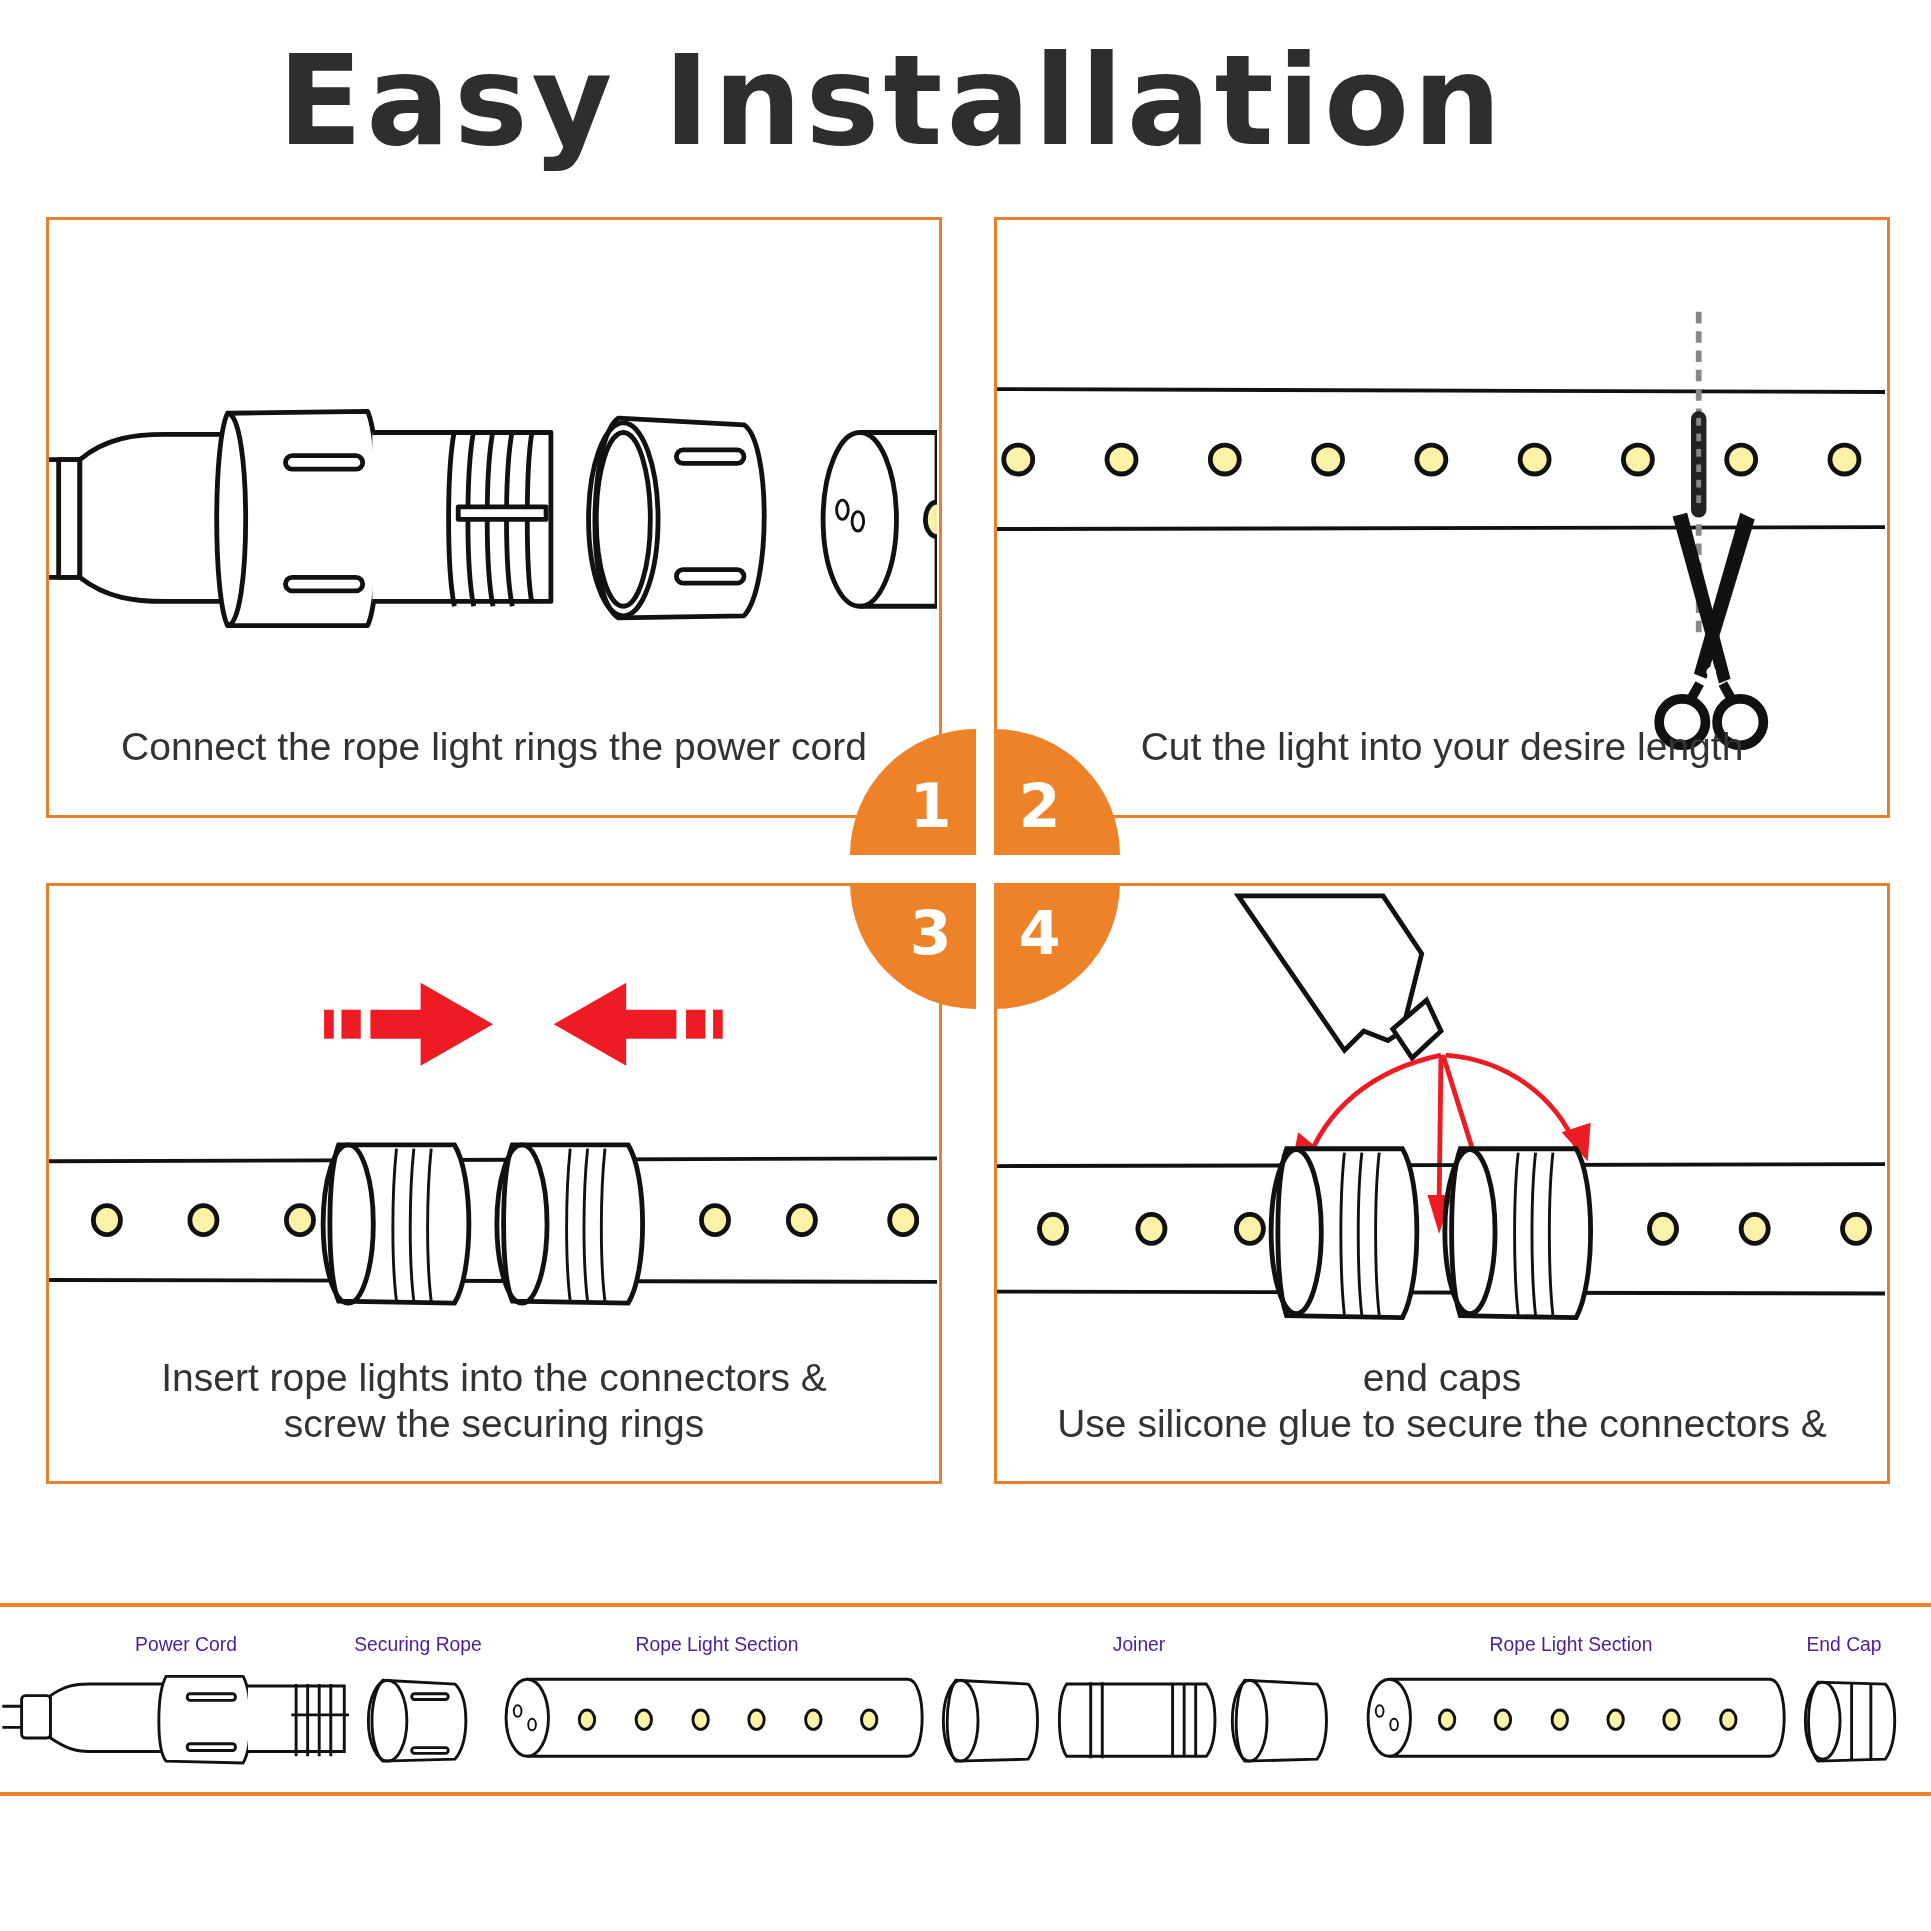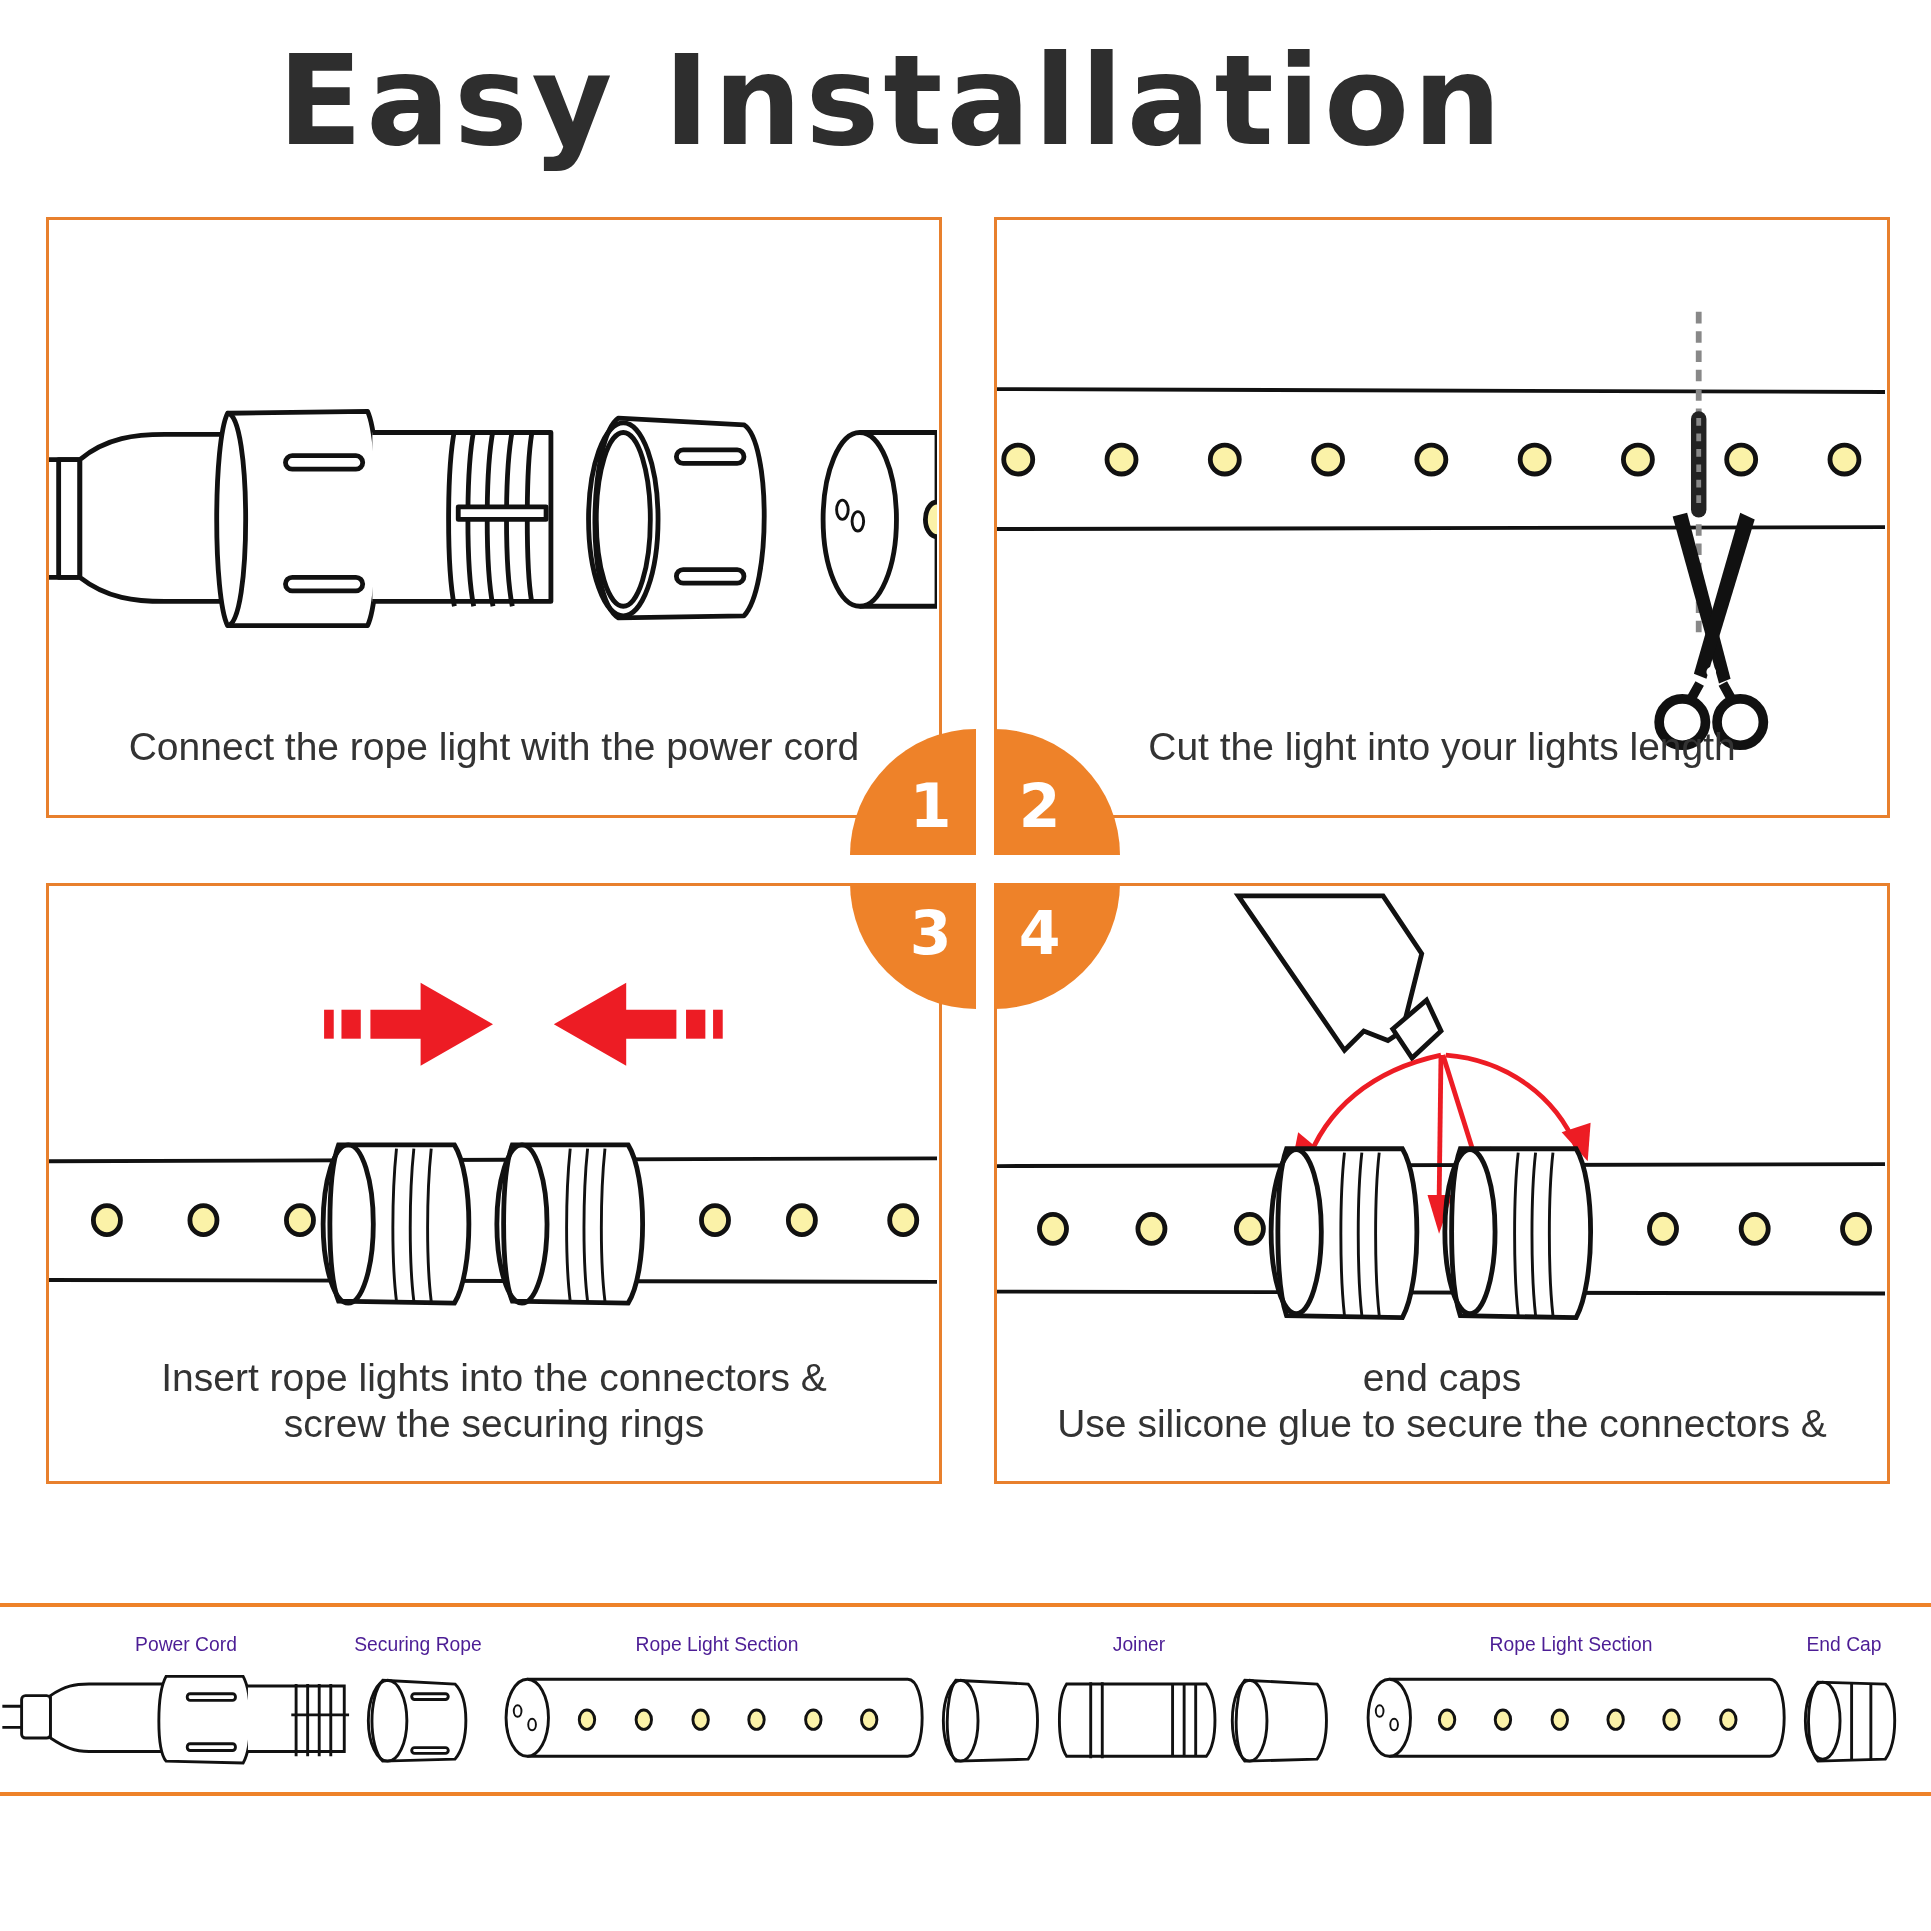--- a/index.html
+++ b/index.html
@@ -55,21 +55,21 @@
     <ellipse cx="595" cy="310" rx="28" ry="90" fill="none"></ellipse>
     <rect x="650" y="238" width="70" height="14" rx="7"></rect>
     <rect x="650" y="362" width="70" height="14" rx="7"></rect>
 
     <path d="M840 220 H920 V400 H840"></path>
     <ellipse cx="840" cy="310" rx="38" ry="90"></ellipse>
     <ellipse cx="822" cy="300" rx="6" ry="10" fill="none" stroke-width="3"></ellipse>
     <ellipse cx="838" cy="312" rx="6" ry="10" fill="none" stroke-width="3"></ellipse>
     <ellipse cx="920" cy="310" rx="12" ry="18" fill="#fbf2a8"></ellipse>
   </svg>
-  <div class="caption">Connect the rope light with the power cord</div>
+  <div class="caption">Connect the rope light rings the power cord</div>
 </div>
 <div class="badge" id="b1">1</div>
 
 <div class="panel" id="p2">
   <svg class="art" viewBox="0 0 920 614">
     <line x1="0" y1="175" x2="920" y2="178" stroke="#111" stroke-width="4"></line>
     <line x1="0" y1="320" x2="920" y2="318" stroke="#111" stroke-width="4"></line>
     <g id="leds2">
         <ellipse cx="22" cy="248" rx="15" ry="15" fill="#fbf2a8" stroke="#111" stroke-width="5"></ellipse>
         <ellipse cx="129" cy="248" rx="15" ry="15" fill="#fbf2a8" stroke="#111" stroke-width="5"></ellipse>
@@ -88,21 +88,21 @@
 
     <g>
       <path d="M700 307 L715 303 L760 475 L748 480 Z" fill="#111"></path>
       <path d="M770 303 L785 310 L735 475 L722 470 Z" fill="#111"></path>
       <circle cx="710" cy="520" r="24" fill="none" stroke="#111" stroke-width="10"></circle>
       <circle cx="770" cy="520" r="24" fill="none" stroke="#111" stroke-width="10"></circle>
       <path d="M728 480 L718 498 M752 480 L762 498" stroke="#111" stroke-width="10"></path>
       <circle cx="740" cy="468" r="5" fill="#fff"></circle>
     </g>
   </svg>
-  <div class="caption">Cut the light into your lights length</div>
+  <div class="caption">Cut the light into your desire length</div>
 </div>
 <div class="badge" id="b2">2</div>
 
 <div class="panel" id="p3">
   <svg class="art" viewBox="0 0 920 614">
     <g fill="#ed1c24">
       <rect x="285" y="128" width="10" height="30"></rect>
       <rect x="303" y="128" width="20" height="30"></rect>
       <path d="M333 128 H385 V100 L460 143 L385 186 V158 H333 Z"></path>
       <path d="M650 128 H598 V100 L523 143 L598 186 V158 H650 Z"></path>

